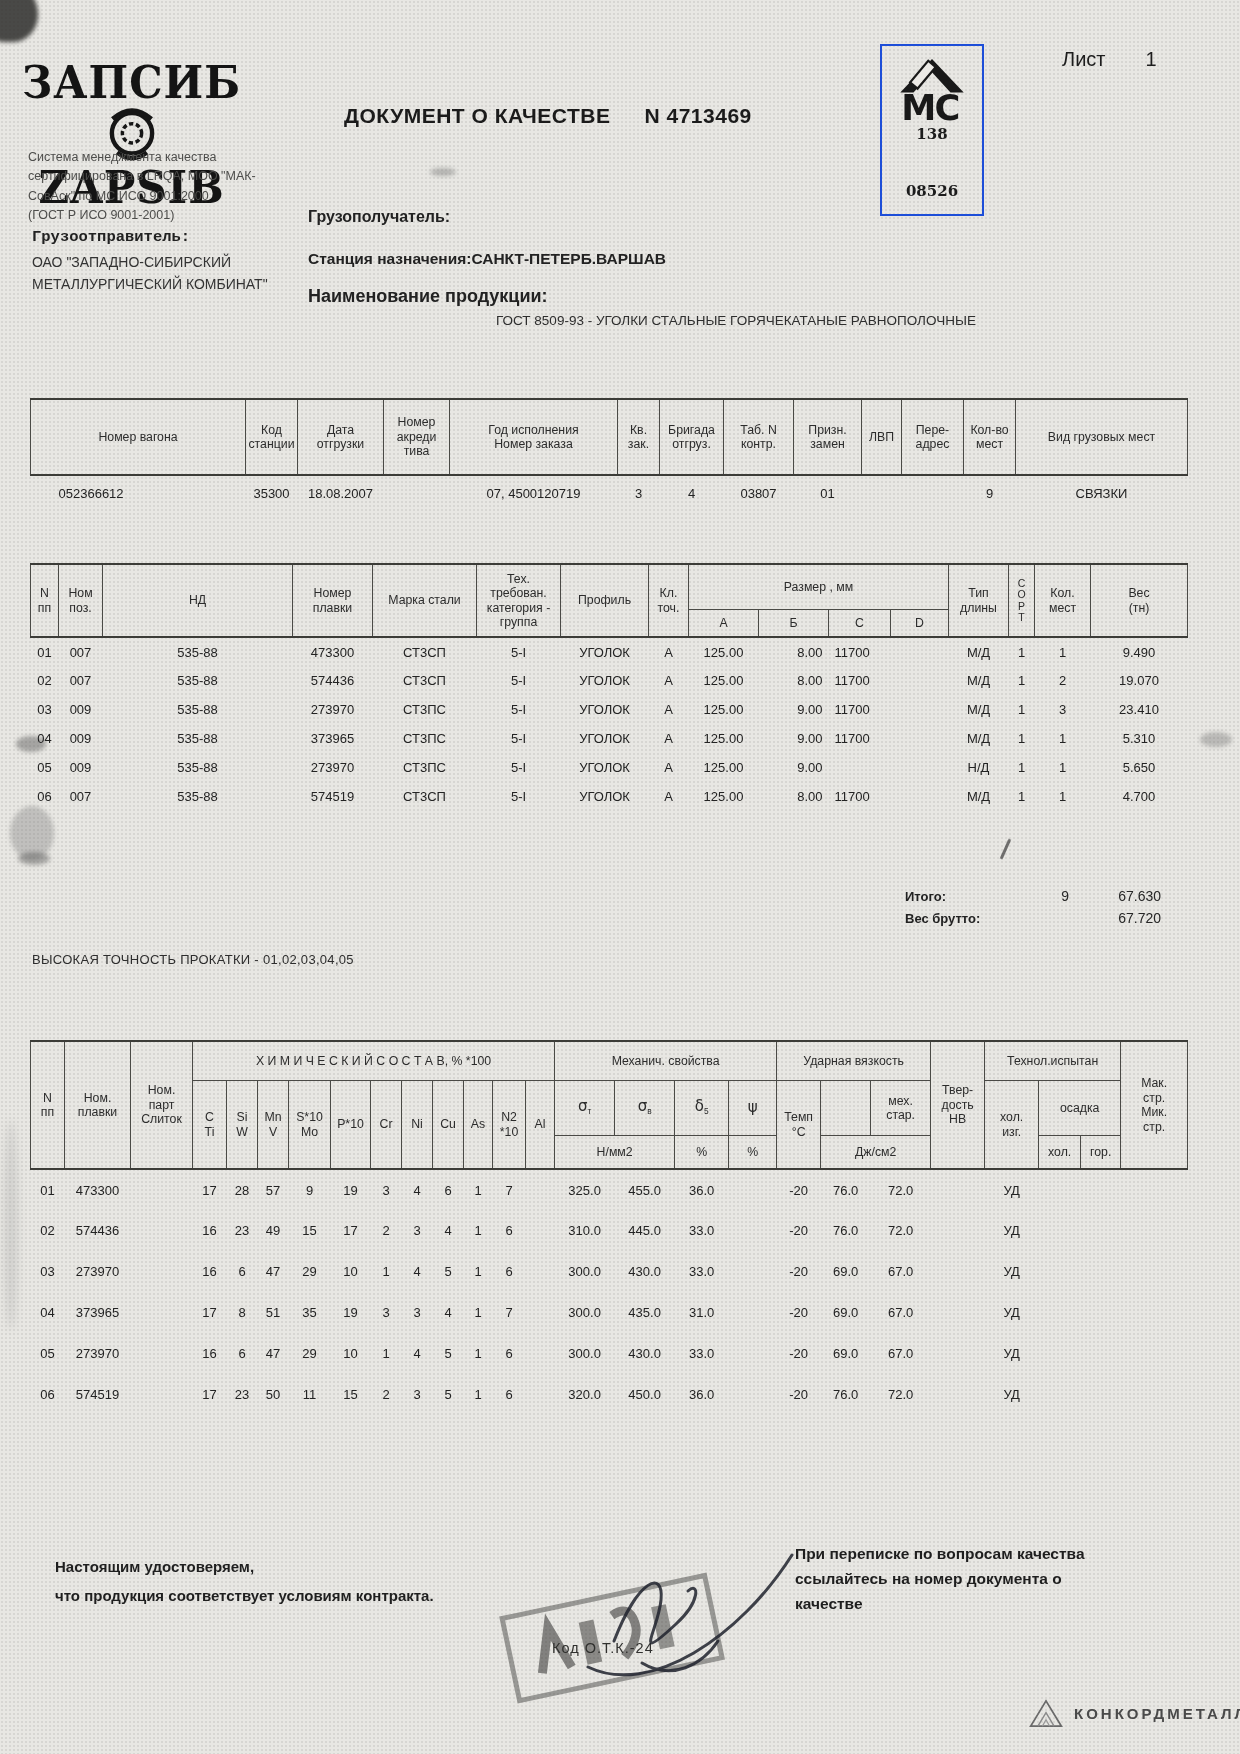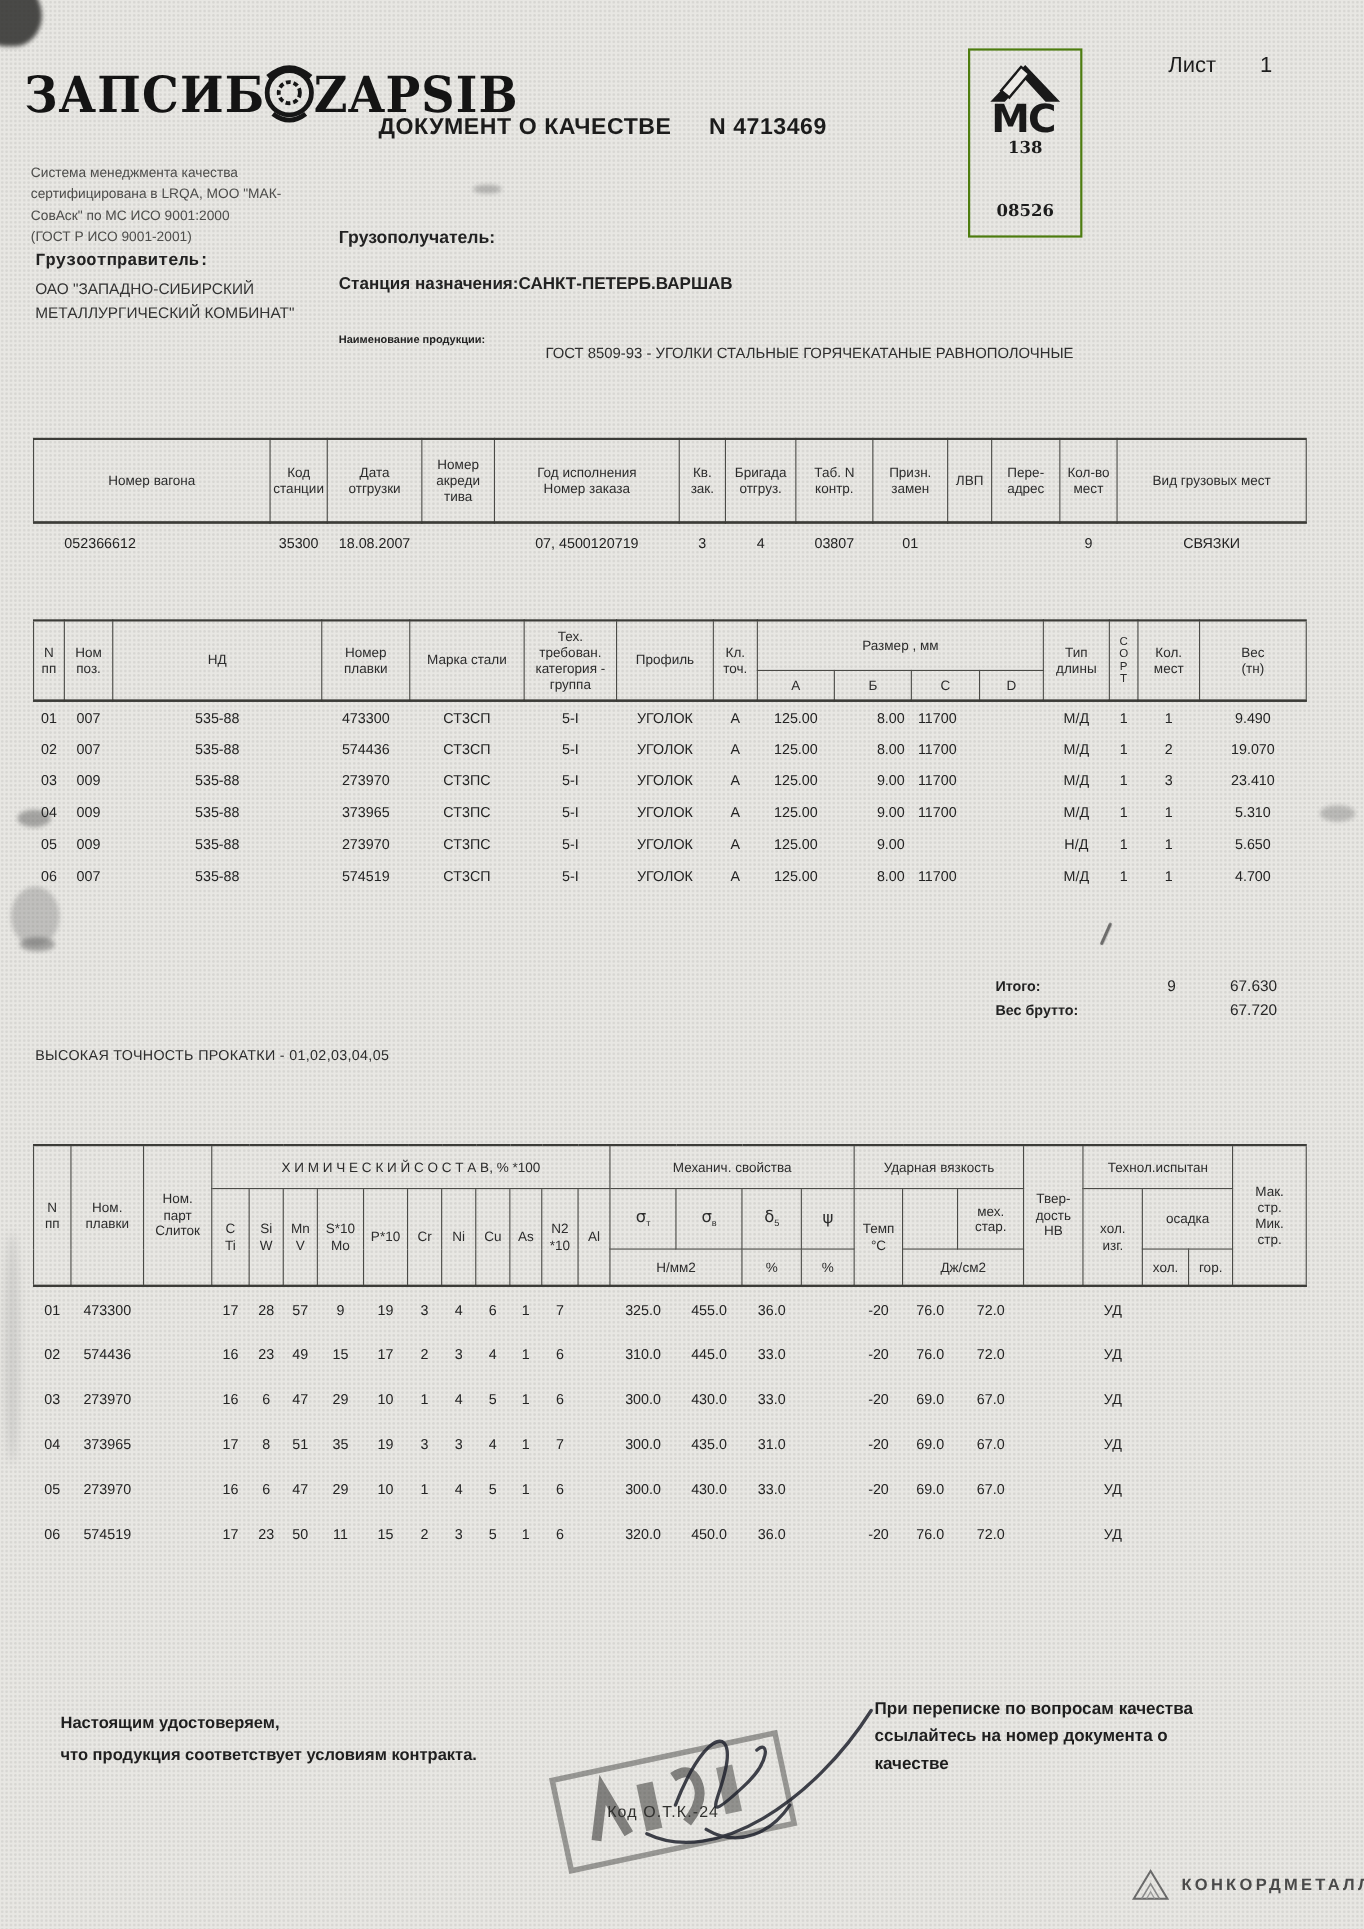--- a/index.html
+++ b/index.html
@@ -17,39 +17,39 @@
   .s2{left:16px;top:736px;width:30px;height:16px;background:#555;opacity:.45;}
   .s3{left:10px;top:806px;width:44px;height:54px;background:#777;opacity:.35;}
   .s4{left:18px;top:852px;width:32px;height:13px;background:#555;opacity:.45;}
   .s5{left:1200px;top:732px;width:32px;height:15px;background:#666;opacity:.35;}
   .s6{left:4px;top:1120px;width:14px;height:210px;background:#999;opacity:.28;filter:blur(4px);}
   .s7{left:430px;top:168px;width:26px;height:8px;background:#666;opacity:.4;}
   .slash{left:1004px;top:838px;width:3px;height:22px;background:#3c3c3c;opacity:.7;transform:rotate(24deg);border-radius:2px;filter:blur(.4px);}
 
   
   .sheet-no{left:1062px;top:48px;display:flex;gap:40px;font-size:20px;color:#1d1d1d;}
-  .logo{left:22px;top:58px;display:flex;align-items:center;}
+  .logo{left:22px;top:58px;display:flex;align-items:center;flex-direction:column;}
   .logo-txt{font-family:"DejaVu Serif",serif;font-weight:bold;font-size:42px;letter-spacing:1px;
             color:#141414;transform:scaleY(1.08);}
   .emblem{margin:0 -6px;}
   .cert{left:28px;top:148px;font-size:12.5px;color:#4d4d4b;line-height:1.55;width:300px;}
   .title{left:344px;top:104px;display:flex;gap:34px;font-size:21px;font-weight:bold;
          letter-spacing:.5px;color:#1b1b1b;}
-  .stamp-box{left:880px;top:44px;width:100px;height:168px;border:2px solid #4d7c0f;
+  .stamp-box{left:880px;top:44px;width:100px;height:168px;border:2px solid #1d4ed8;
              display:flex;flex-direction:column;align-items:center;}
   .stamp-reg{font-family:"DejaVu Serif",serif;font-weight:bold;font-size:15px;margin-top:1px;color:#1c1c1c;}
   .stamp-num{font-family:"DejaVu Serif",serif;font-weight:bold;font-size:15px;margin-top:auto;margin-bottom:14px;color:#1c1c1c;}
 
   
   .lbl-b{font-weight:bold;color:#222;}
   .consignee-label{left:308px;top:208px;font-size:16px;}
   .shipper-label{left:32px;top:228px;font-size:15.5px;font-family:Liberation Mono, monospace;}
   .shipper-name{left:32px;top:252px;font-size:14px;line-height:1.55;color:#333;}
   .destination{left:308px;top:250px;font-size:15.5px;}
-  .product-label{left:308px;top:304px;font-size:10px;}
+  .product-label{left:308px;top:286px;font-size:18px;}
   .product-value{left:448px;top:313px;font-size:13.5px;color:#2e2e2e;margin-left:48px;}
 
   
   table{border-collapse:collapse;table-layout:fixed;width:1157px;}
   thead th{border:1.6px solid #4a4a46;padding:2px 2px;font-size:12.3px;font-weight:400;
            color:#2c2c2c;white-space:pre-line;vertical-align:middle;text-align:center;line-height:1.18;}
   thead{border-top:2.4px solid #3c3c38;border-bottom:2.2px solid #3c3c38;}
   tbody td{border:none;text-align:center;font-size:13px;color:#232323;padding:0;vertical-align:middle;}
   .t1{left:30px;top:398px;} .t1 thead th{height:70px;} .t1 tbody tr{height:36px;}
   .t1 td.ta-l{text-align:left;padding-left:28px;}

